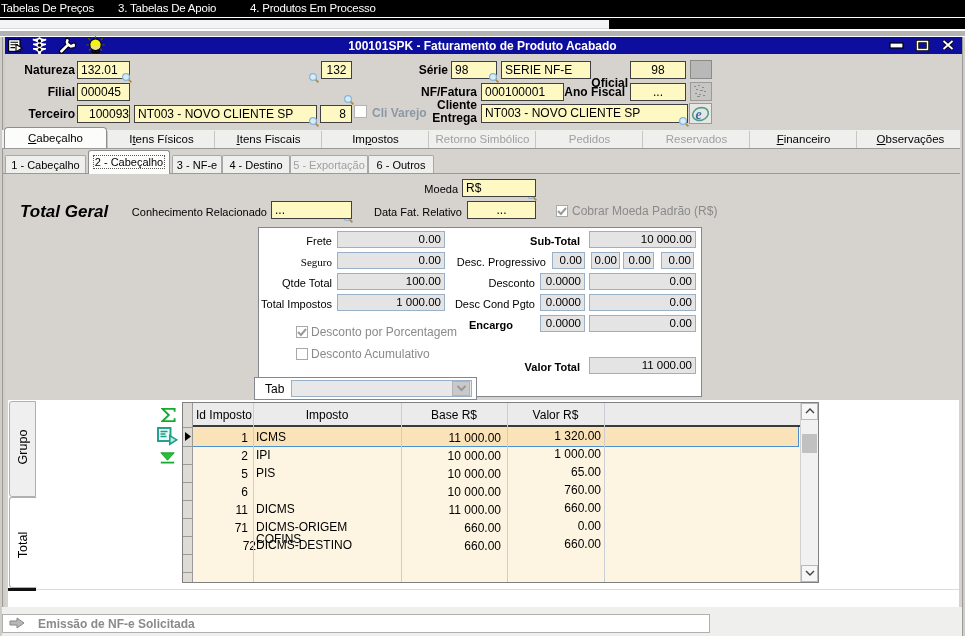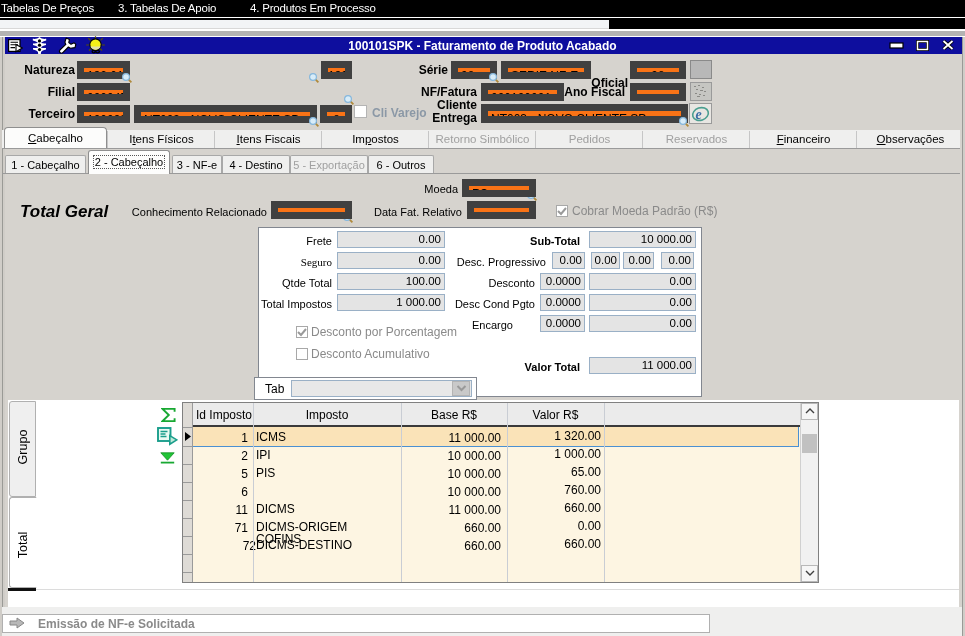--- a/index.html
+++ b/index.html
@@ -1,17 +1,17 @@
 <!DOCTYPE html>
 <html><head><meta charset="utf-8">
 <style>
 html,body{margin:0;padding:0;}
 #scr{position:relative;width:965px;height:636px;background:#d6d3ce;font-family:"Liberation Sans",sans-serif;overflow:hidden;}
 .abs{position:absolute;}
-.fld{position:absolute;background:#f97316;border:7px solid #404040;font-size:12px;color:#000;line-height:16px;padding:0 0 0 3px;box-sizing:border-box;white-space:nowrap;overflow:hidden;}
+.fld{position:absolute;background:#fef9c3;border:1px solid #404040;font-size:12px;color:#000;line-height:16px;padding:0 0 0 3px;box-sizing:border-box;white-space:nowrap;overflow:hidden;}
 .lbl{position:absolute;font-weight:bold;font-size:12px;color:#000;text-align:right;white-space:nowrap;}
 .gfld{position:absolute;background:#e4e4e4;border:1px solid #9ab0c6;font-size:11.5px;color:#000;line-height:15px;text-align:right;padding:0 3px;box-sizing:border-box;}
 .blbl{position:absolute;font-size:11px;padding-top:1px;color:#000;text-align:right;white-space:nowrap;}
 .cb{position:absolute;width:12px;height:12px;background:#fff;border:1px solid #a8a8a8;box-sizing:border-box;}
 .tab1{position:absolute;top:131px;height:17px;font-size:11.5px;color:#000;text-align:center;line-height:17px;}
 .tab2{position:absolute;top:155px;height:18px;font-size:11px;white-space:nowrap;color:#000;text-align:center;line-height:18px;background:#efefee;border:1px solid #a8a8a8;border-bottom:none;border-radius:2px 2px 0 0;box-sizing:border-box;}
 u{text-decoration:underline;}
 </style></head>
 <body>
 <div id="scr">
@@ -213,21 +213,21 @@
   <div class="gfld" style="left:552px;top:252px;width:33px;height:17px;padding:0 2px;">0.00</div>
   <div class="gfld" style="left:591px;top:252px;width:29px;height:17px;padding:0 2px;">0.00</div>
   <div class="gfld" style="left:623px;top:252px;width:31px;height:17px;padding:0 2px;">0.00</div>
   <div class="gfld" style="left:661px;top:252px;width:33px;height:17px;padding:0 2px;">0.00</div>
   <div class="blbl" style="left:435px;top:276px;width:100px;">Desconto</div>
   <div class="gfld" style="left:540px;top:273px;width:45px;height:17px;">0.0000</div>
   <div class="gfld" style="left:589px;top:273px;width:107px;height:17px;">0.00</div>
   <div class="blbl" style="left:435px;top:297px;width:100px;">Desc Cond Pgto</div>
   <div class="gfld" style="left:540px;top:294px;width:45px;height:17px;">0.0000</div>
   <div class="gfld" style="left:589px;top:294px;width:107px;height:17px;">0.00</div>
-  <div class="blbl" style="left:413px;top:318px;width:100px;">Encargo</div>
+  <div class="blbl" style="left:413px;top:318px;width:100px;font-weight:bold;">Encargo</div>
   <div class="gfld" style="left:540px;top:315px;width:45px;height:17px;">0.0000</div>
   <div class="gfld" style="left:589px;top:315px;width:107px;height:17px;">0.00</div>
   <div class="cb" style="left:296px;top:326px;"></div>
   <svg class="abs" style="left:297px;top:327px;" width="10" height="10">
       <path d="M1 5 l3 3 5 -6" stroke="#9a9a9a" stroke-width="2" fill="none"></path>
     </svg>
   <div class="abs" style="left:311px;top:325px;font-size:12px;color:#8a8a8a;">Desconto por Porcentagem</div>
   <div class="cb" style="left:296px;top:348px;"></div>
   <div class="abs" style="left:311px;top:347px;font-size:12px;color:#8a8a8a;">Desconto Acumulativo</div>
   <div class="blbl" style="left:480px;top:360px;width:100px;font-weight:bold;">Valor Total</div>

